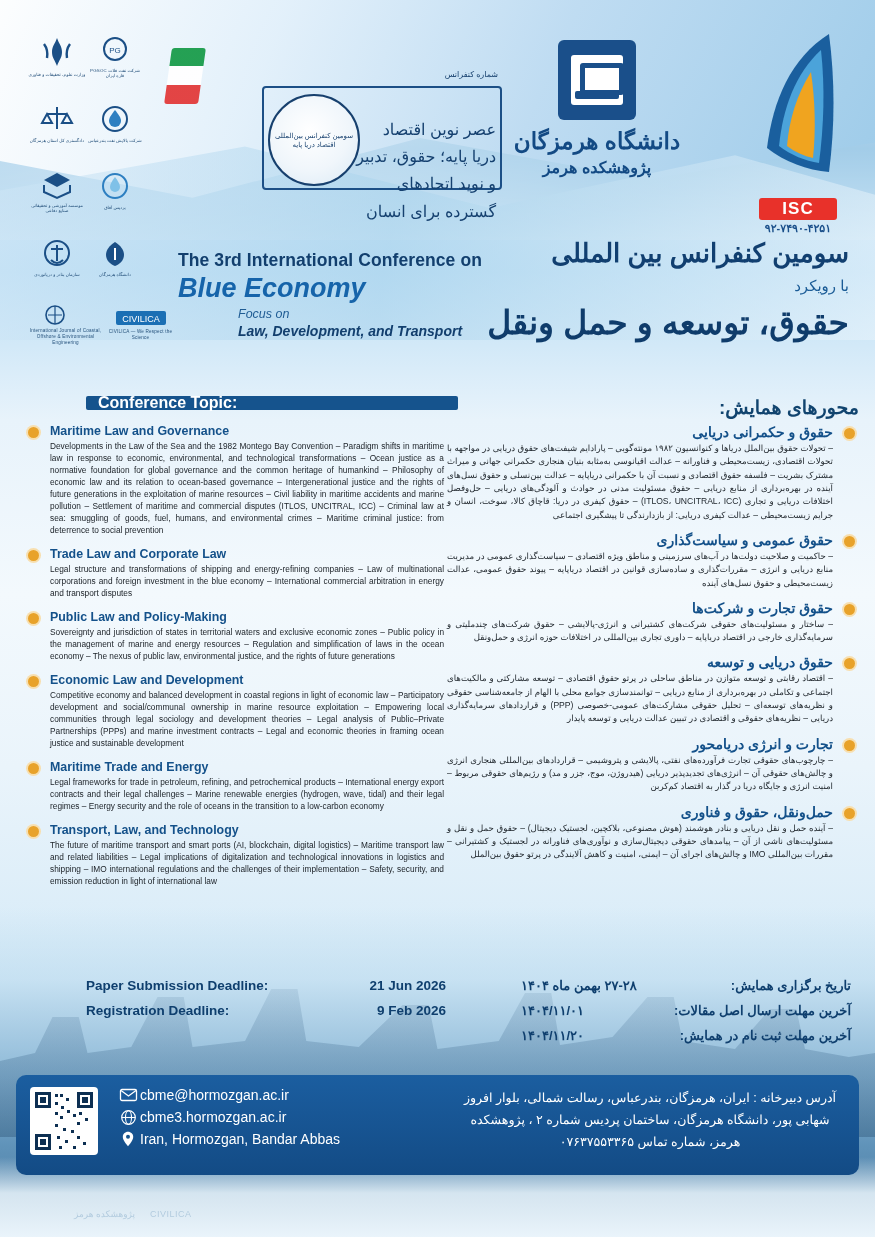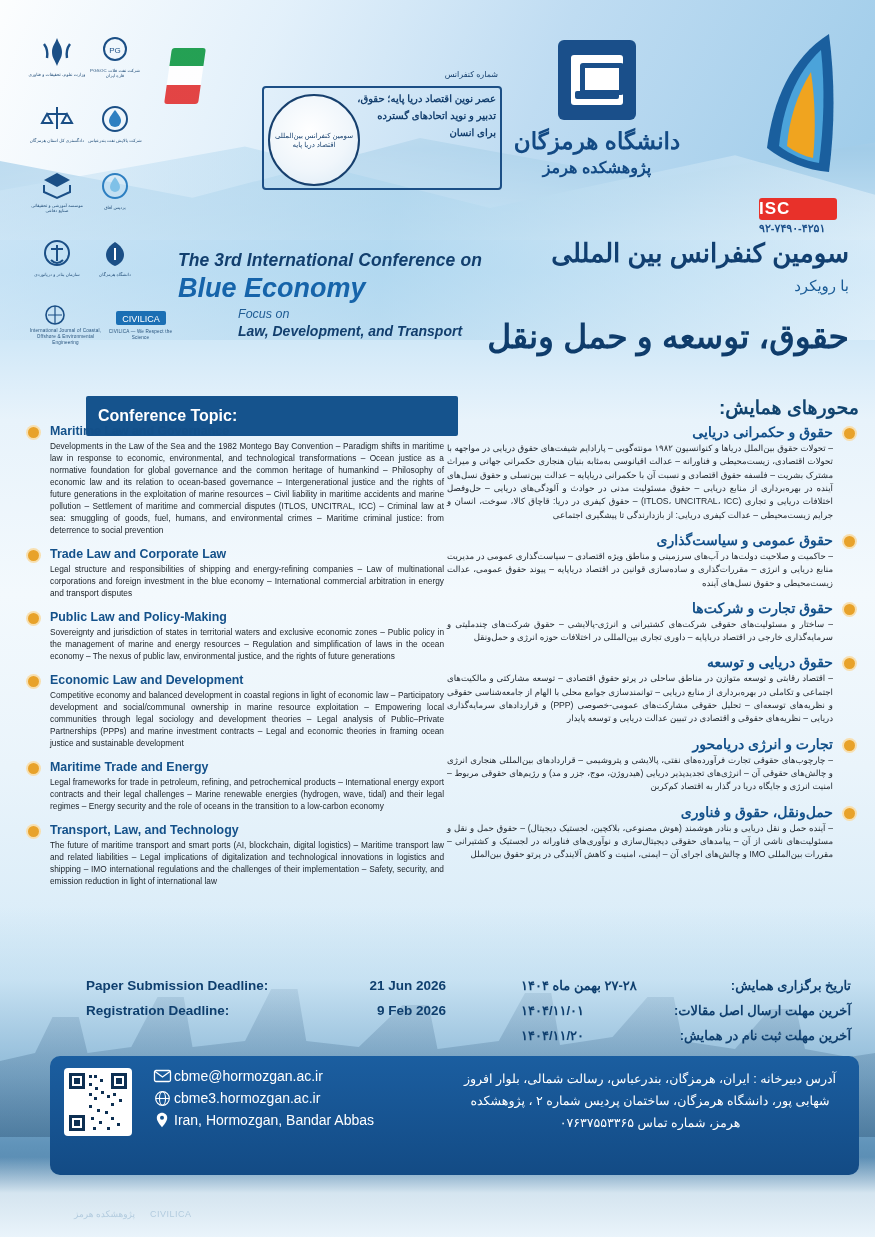--- a/index.html
+++ b/index.html
@@ -64,57 +64,57 @@
   .logo-wide{width:100px;}
   .logo-wide .cap{font-size:4.6px;}
 
   
   .emblem{position:absolute;left:262px;top:86px;width:240px;height:104px;}
   .emblem .frame{position:absolute;inset:0;border:2px solid #1c4f86;border-radius:4px;}
   .emblem .seal{position:absolute;left:6px;top:8px;width:88px;height:88px;border-radius:50%;
     background:radial-gradient(circle at 45% 40%, #fff 0%, #f0f6fb 55%, #d9e9f5 100%);
     border:2px solid #17406e;display:flex;align-items:center;justify-content:center;}
   .emblem .seal span{font-size:7px;color:#17406e;text-align:center;line-height:1.35;}
-  .emblem .fa-title{position:absolute;right:6px;top:4px;width:140px;text-align:right;
-    color:#15406f;font-size:10px;font-weight:bold;line-height:1.7;direction:rtl;}
+  .emblem .fa-title{position:absolute;right:6px;top:30px;width:140px;text-align:right;
+    color:#15406f;font-size:16px;font-weight:normal;line-height:1.7;direction:rtl;}
   .emblem .code{position:absolute;right:4px;top:-16px;font-size:8px;color:#17406e;direction:rtl;}
   .flagstripe{position:absolute;left:168px;top:48px;width:34px;height:56px;
     background:linear-gradient(180deg,#1a9c4b 0%,#1a9c4b 33%,#fff 33%,#fff 66%,#e23b3b 66%,#e23b3b 100%);
     transform:skewX(-8deg);border-radius:3px;opacity:.95;}
 
   
   .uni{position:absolute;right:168px;top:40px;width:220px;text-align:center;direction:rtl;}
   .uni .mark{width:78px;height:80px;margin:0 auto;background:#1a4f8a;border-radius:6px;
     display:flex;align-items:center;justify-content:center;}
   .uni .mark .inner{width:52px;height:50px;background:#fff;border-radius:3px;position:relative;}
   .uni .mark .inner:before{content:"";position:absolute;left:9px;top:8px;width:34px;height:22px;border:5px solid #1a4f8a;border-radius:3px;}
   .uni .mark .inner:after{content:"";position:absolute;left:4px;bottom:6px;width:44px;height:8px;background:#1a4f8a;border-radius:2px;}
   .uni h2{margin:8px 0 0;font-size:23px;color:#134a84;font-weight:bold;}
   .uni h3{margin:3px 0 0;font-size:16px;color:#134a84;font-weight:bold;}
 
   .sail{position:absolute;right:28px;top:30px;width:96px;height:190px;}
-  .isc{position:absolute;right:38px;top:198px;width:78px;text-align:left;}
+  .isc{position:absolute;right:38px;top:198px;width:78px;text-align:center;}
   .isc .box{background:#e8312a;color:#fff;font-weight:bold;font-size:17px;letter-spacing:1px;border-radius:3px;padding:1px 0;}
   .isc .num{font-size:11px;color:#1a4f8a;font-weight:bold;margin-top:2px;}
 
   
   .title-en{position:absolute;left:178px;top:250px;width:330px;color:#123f6e;}
-  .title-en .l1{font-size:17.5px;font-weight:bold;letter-spacing:.1px;font-style:italic;}
+  .title-en .l1{font-size:17.5px;font-weight:bold;letter-spacing:.1px;}
   .title-en .l2{font-size:27px;font-weight:bold;font-style:italic;color:#1664aa;margin-top:2px;}
   .title-en .l3{font-size:12.5px;font-style:italic;color:#1f5c94;margin-top:3px;margin-left:60px;}
   .title-en .l4{font-size:14px;font-weight:bold;font-style:italic;color:#123f6e;margin-top:2px;margin-left:60px;}
 
   .title-fa{position:absolute;right:26px;top:238px;width:420px;text-align:right;direction:rtl;color:#113f70;}
   .title-fa .f1{font-size:26px;font-weight:bold;}
   .title-fa .f2{font-size:30px;font-weight:bold;margin-top:4px;}
   .title-fa .f3{font-size:15px;margin-top:8px;color:#1a5b96;}
-  .title-fa .f4{font-size:33px;font-weight:bold;color:#0f3c6b;margin-top:22px;}
-
-  
-  .topic-head-en{position:absolute;left:86px;top:396px;width:372px;height:40px;
+  .title-fa .f4{font-size:33px;font-weight:bold;color:#0f3c6b;margin-top:8px;}
+
+  
+  .topic-head-en{position:absolute;left:86px;top:396px;width:372px;height:14px;
     background:#15538d;color:#fff;font-size:16px;font-weight:bold;display:flex;align-items:center;padding-left:12px;
     box-sizing:border-box;border-radius:2px;}
   .topic-head-fa{position:absolute;right:16px;top:396px;width:300px;color:#11446f;font-size:19px;font-weight:bold;
     text-align:right;direction:rtl;}
 
   
   .en-list{position:absolute;left:24px;top:424px;width:420px;}
   .en-item{position:relative;padding-left:26px;margin-bottom:11px;}
   .en-item .bullet{position:absolute;left:4px;top:3px;width:11px;height:11px;border-radius:50%;
     background:#e8a22a;box-shadow:0 0 0 2px #f7dfb0;}
@@ -132,22 +132,22 @@
   
   .dates{position:absolute;left:86px;top:978px;width:360px;color:#0f3f6e;}
   .dates .row{display:flex;justify-content:space-between;font-size:13.5px;font-weight:bold;margin-bottom:10px;}
   .dates .row .lbl{}
   .dates .row .val{min-width:118px;text-align:right;}
   .dates-fa{position:absolute;right:24px;top:978px;width:330px;direction:rtl;color:#0f3f6e;}
   .dates-fa .row{display:flex;justify-content:space-between;font-size:13px;font-weight:bold;margin-bottom:10px;}
   .dates-fa .val{min-width:96px;text-align:left;}
 
   
-  .footer{position:absolute;left:16px;right:16px;bottom:62px;height:119px;
-    background:linear-gradient(180deg,#1b5ea0 0%,#134b85 100%);border-radius:10px;color:#fff;margin-left:34px;}
+  .footer{position:absolute;left:16px;right:16px;bottom:62px;height:100px;
+    background:linear-gradient(180deg,#1b5ea0 0%,#134b85 100%);border-radius:10px;color:#fff;}
   .qr{position:absolute;left:14px;top:12px;width:68px;height:68px;background:#fff;border-radius:4px;padding:3px;box-sizing:border-box;}
   .contact{position:absolute;left:100px;top:12px;width:330px;}
   .contact .c-row{display:flex;align-items:center;margin-bottom:6px;font-size:14px;}
   .contact .c-row .ic{width:24px;display:flex;align-items:center;justify-content:center;}
   .addr{position:absolute;right:14px;top:12px;width:390px;direction:rtl;text-align:center;font-size:12.6px;line-height:1.75;}
   svg{overflow:visible;}
 </style>
 </head>
 <body>
 
@@ -292,21 +292,21 @@
 
   <div class="en-list">
     <div class="en-item">
       <span class="bullet"></span>
       <h4>Maritime Law and Governance</h4>
       <p>Developments in the Law of the Sea and the 1982 Montego Bay Convention – Paradigm shifts in maritime law in response to economic, environmental, and technological transformations – Ocean justice as a normative foundation for global governance and the common heritage of humankind – Philosophy of economic law and its relation to ocean-based governance – Intergenerational justice and the rights of future generations in the exploitation of marine resources – Civil liability in maritime accidents and marine pollution – Settlement of maritime and commercial disputes (ITLOS, UNCITRAL, ICC) – Criminal law at sea: smuggling of goods, fuel, humans, and environmental crimes – Maritime criminal justice: from deterrence to social prevention</p>
     </div>
     <div class="en-item">
       <span class="bullet"></span>
       <h4>Trade Law and Corporate Law</h4>
-      <p>Legal structure and responsibilities of shipping and energy-refining companies – Law of multinational corporations and foreign investment in the blue economy – International commercial arbitration in energy and transport disputes</p>
+      <p>Legal structure and transformations of shipping and energy-refining companies – Law of multinational corporations and foreign investment in the blue economy – International commercial arbitration in energy and transport disputes</p>
     </div>
     <div class="en-item">
       <span class="bullet"></span>
       <h4>Public Law and Policy-Making</h4>
       <p>Sovereignty and jurisdiction of states in territorial waters and exclusive economic zones – Public policy in the management of marine and energy resources – Regulation and simplification of laws in the ocean economy – The nexus of public law, environmental justice, and the rights of future generations</p>
     </div>
     <div class="en-item">
       <span class="bullet"></span>
       <h4>Economic Law and Development</h4>
       <p>Competitive economy and balanced development in coastal regions in light of economic law – Participatory development and social/communal ownership in marine resource exploitation – Empowering local communities through legal sociology and development theories – Legal analysis of Public–Private Partnerships (PPPs) and marine investment contracts – Legal and economic theories in framing ocean justice and sustainable development</p>

